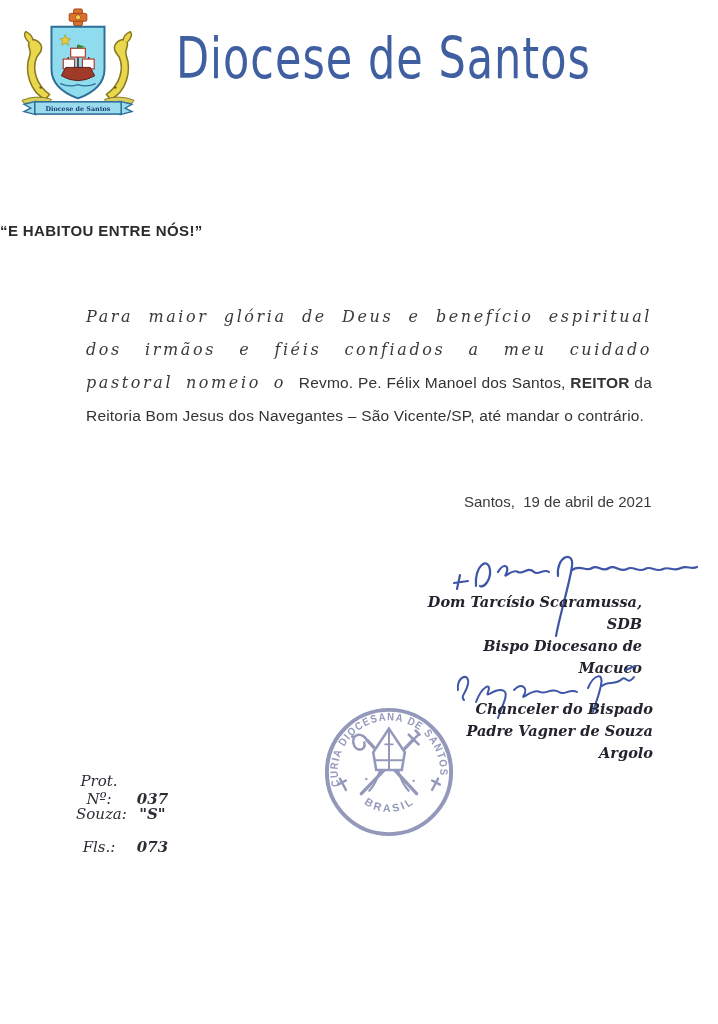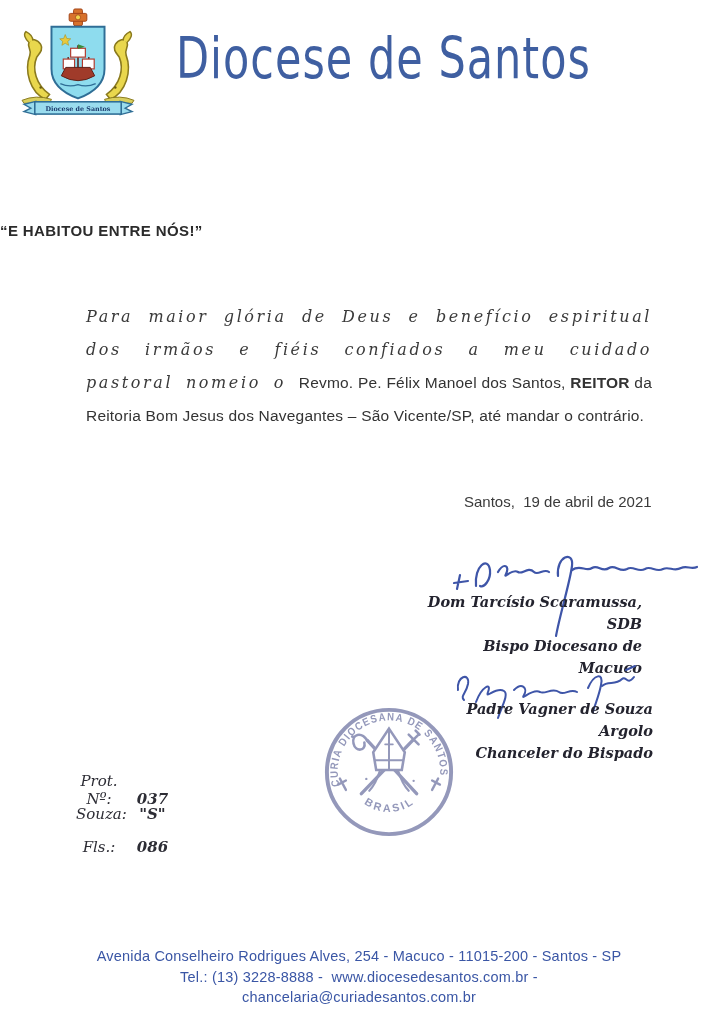--- a/index.html
+++ b/index.html
@@ -131,22 +131,22 @@
   <svg class="sig-svg" style="left:452px;top:662px;width:200px;height:65px;" viewBox="0 0 200 65">
     <g fill="none" stroke="#3e55a8" stroke-width="2" stroke-linecap="round" stroke-linejoin="round">
       <path d="M6,28 C4,14 18,10 16,22 C14,32 8,34 12,38"></path>
       <path d="M24,40 C30,24 40,20 36,30 C33,38 44,24 52,29 C57,32 50,44 46,56"></path>
       <path d="M62,28 C70,20 76,26 72,33 C68,40 80,26 88,30 C93,33 100,25 107,30 C112,34 118,26 125,30"></path>
       <path d="M136,26 C142,12 152,10 149,23 C147,34 143,42 141,50"></path>
       <path d="M150,24 C156,18 163,24 170,17 C174,13 175,24 182,15 M174,8 l9,-4"></path>
     </g>
   </svg>
   <div class="sig-block" style="left:420px;top:698px;width:233px;">
+    <div>Chanceler do Bispado</div>
     <div>Padre Vagner de Souza Argolo</div>
-    <div>Chanceler do Bispado</div>
   </div>
 
   <svg class="stamp" viewBox="0 0 140 140">
     <defs>
       <path id="topArc" d="M 20,84 A 52,52 0 1 1 120,84"></path>
       <path id="botArc" d="M 40,98 A 42,42 0 0 0 100,98"></path>
     </defs>
     <circle cx="70" cy="70" r="63" fill="none" stroke="#8b90b5" stroke-width="4"></circle>
     <text font-family="Liberation Sans, sans-serif" font-size="11" font-weight="600" fill="#8b90b5" letter-spacing="1.5">
       <textPath href="#topArc" textLength="182" lengthAdjust="spacingAndGlyphs">CURIA DIOCESANA DE SANTOS</textPath>
@@ -192,23 +192,18 @@
     <div class="row">
       <span class="lbl">Prot. Nº:</span>
       <span class="val">037</span>
     </div>
     <div class="row">
       <span class="lbl">Souza:</span>
       <span class="val">"S"</span>
     </div>
     <div class="row">
       <span class="lbl">Fls.:</span>
-      <span class="val">086</span>
+      <span class="val">073</span>
     </div>
   </div>
 
-  <div class="footer">
-    <div>Avenida Conselheiro Rodrigues Alves, 254 - Macuco - 11015-200 - Santos - SP</div>
-    <div style="white-space:pre;">Tel.: (13) 3228-8888 -  www.diocesedesantos.com.br -</div>
-    <div>chancelaria@curiadesantos.com.br</div>
-  </div>
 
 </div>
 
 </body></html>

